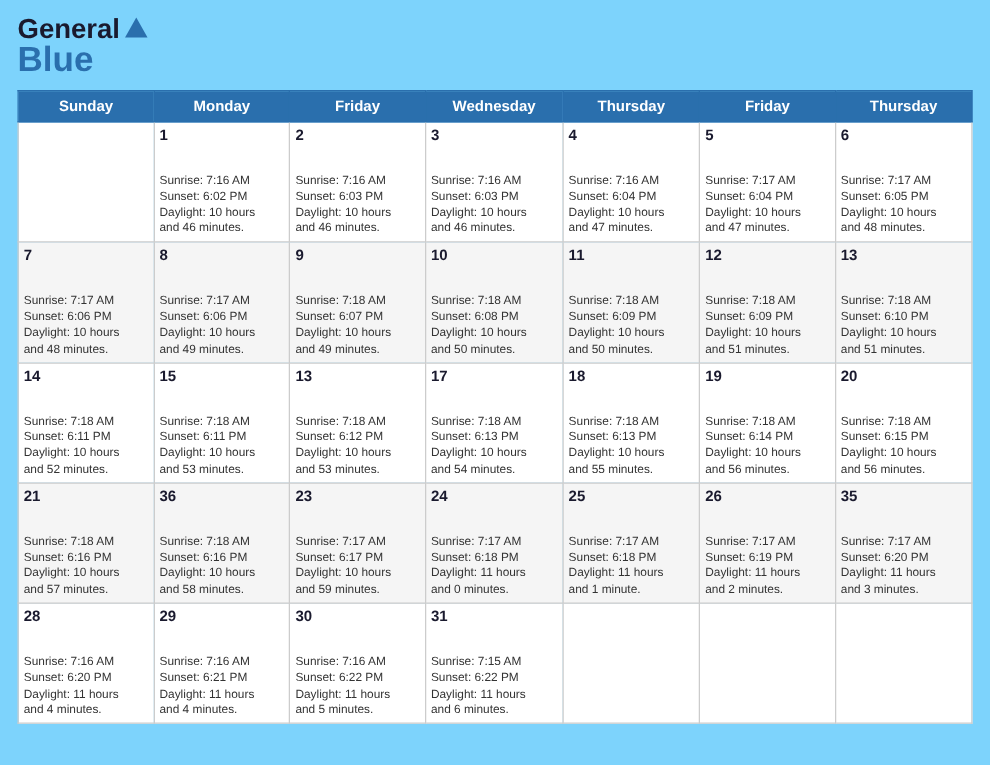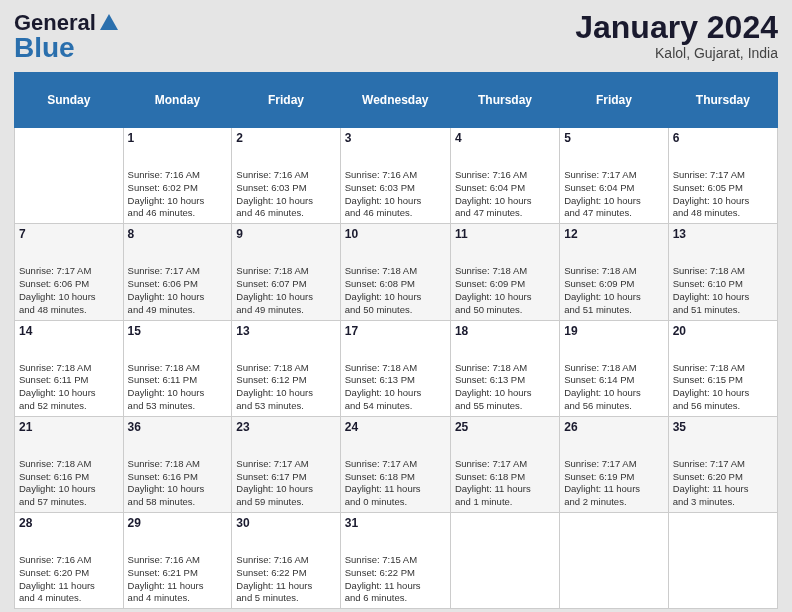--- a/index.html
+++ b/index.html
@@ -7,21 +7,21 @@
       font-family: Arial, sans-serif;
       background: #fff;
       width: 792px;
       height: 612px;
       overflow: hidden;
     }
     .page {
       width: 792px;
       height: 612px;
       padding: 10px 14px;
-      background: #e5e5e5;
+      background: #7dd3fc;
     }
     .header {
       display: flex;
       justify-content: space-between;
       align-items: flex-start;
       margin-bottom: 8px;
     }
     .logo {
       display: flex;
       flex-direction: column;
@@ -46,21 +46,21 @@
     }
     .calendar {
       width: 100%;
       border-collapse: collapse;
       font-size: 10.5px;
     }
     .calendar th {
       background: #2a6fad;
       color: #fff;
       text-align: center;
-      padding: 20px 2px;
+      padding: 5px 2px;
       font-size: 12px;
       font-weight: bold;
       border: 1px solid #2a6fad;
     }
     .calendar td {
       border: 1px solid #ccc;
       vertical-align: top;
       padding: 3px 4px;
       width: 113px;
       height: 82px;
@@ -94,24 +94,20 @@
 <div class="page">
   <div class="header">
     <div class="logo">
       <div class="logo-text-group">
         <span style="font-size:22px;font-weight:bold;color:#1a1a2e;">General</span>
         <svg width="22" height="22" viewBox="0 0 22 22" style="margin-left:2px;">
           <polygon points="11,2 20,18 2,18" fill="#2a6fad"></polygon>
         </svg>
       </div>
       <span style="font-size:28px;font-weight:bold;color:#2a6fad;margin-top:-4px;">Blue</span>
-    </div>
-    <div class="title-section">
-      <div class="month-year">January 2024</div>
-      <div class="location">Kalol, Gujarat, India</div>
     </div>
   </div>
 
   <table class="calendar">
     <thead>
       <tr>
         <th>Sunday</th>
         <th>Monday</th>
         <th>Friday</th>
         <th>Wednesday</th>

